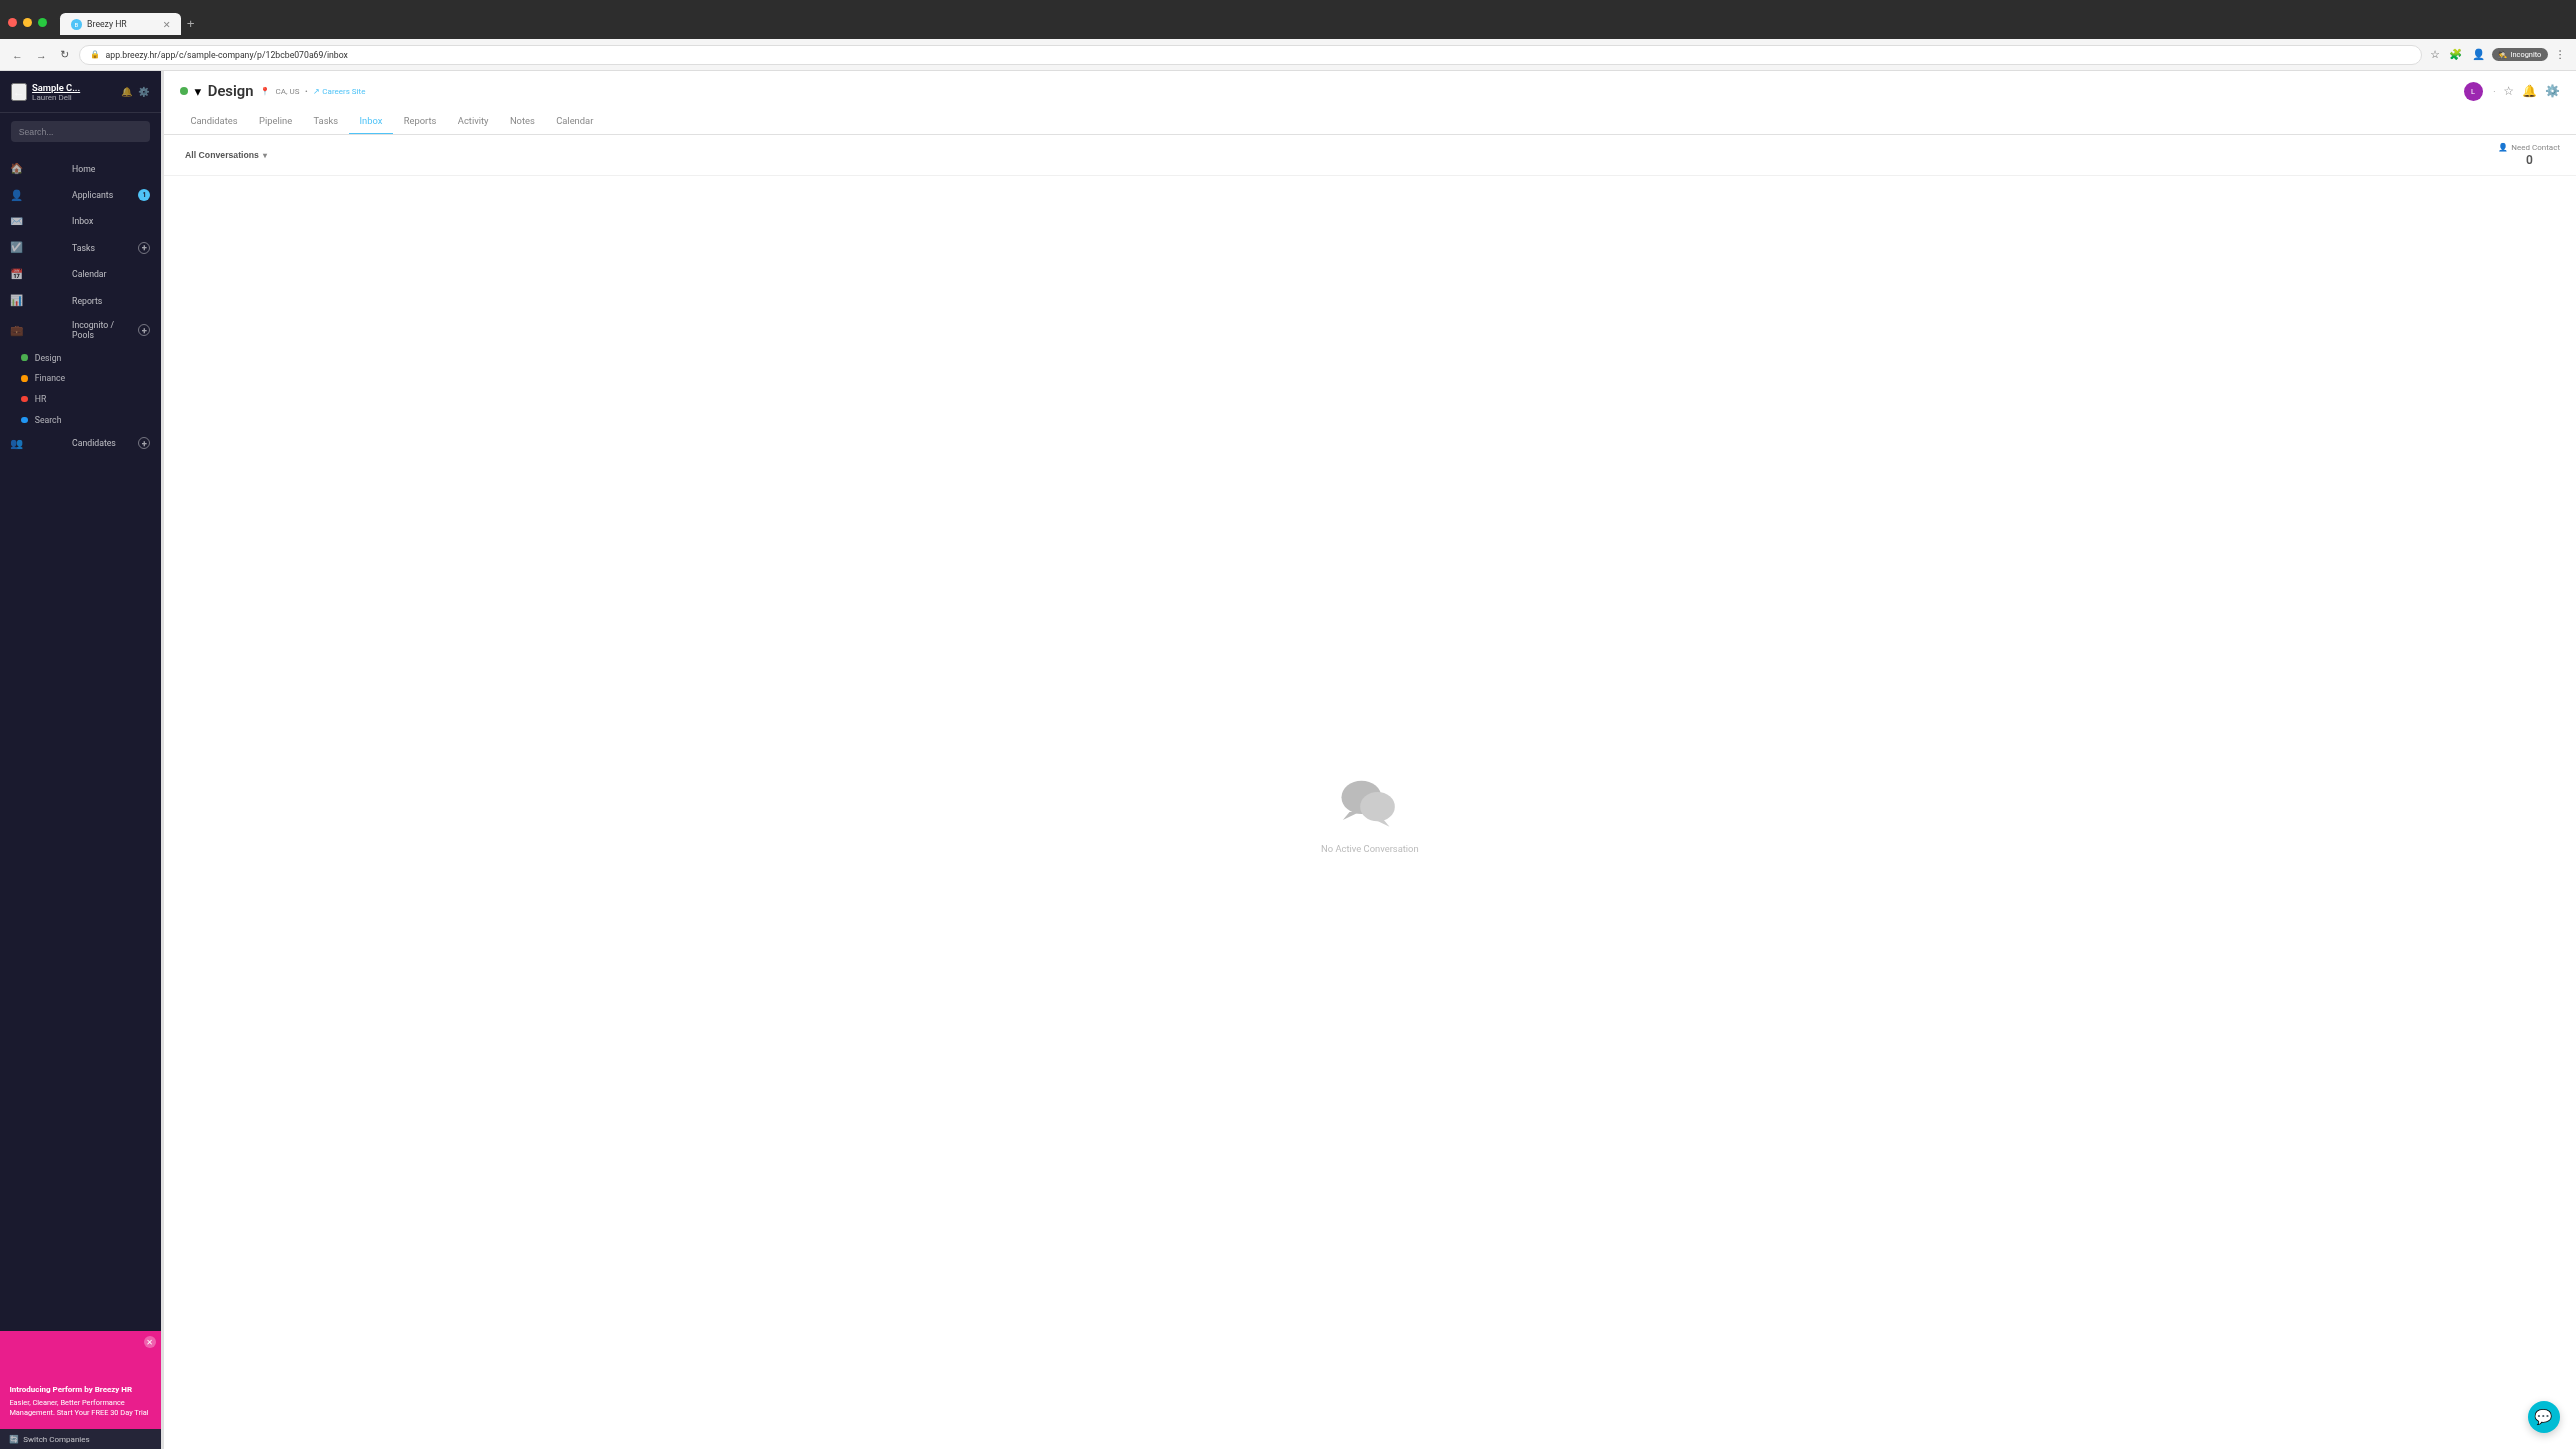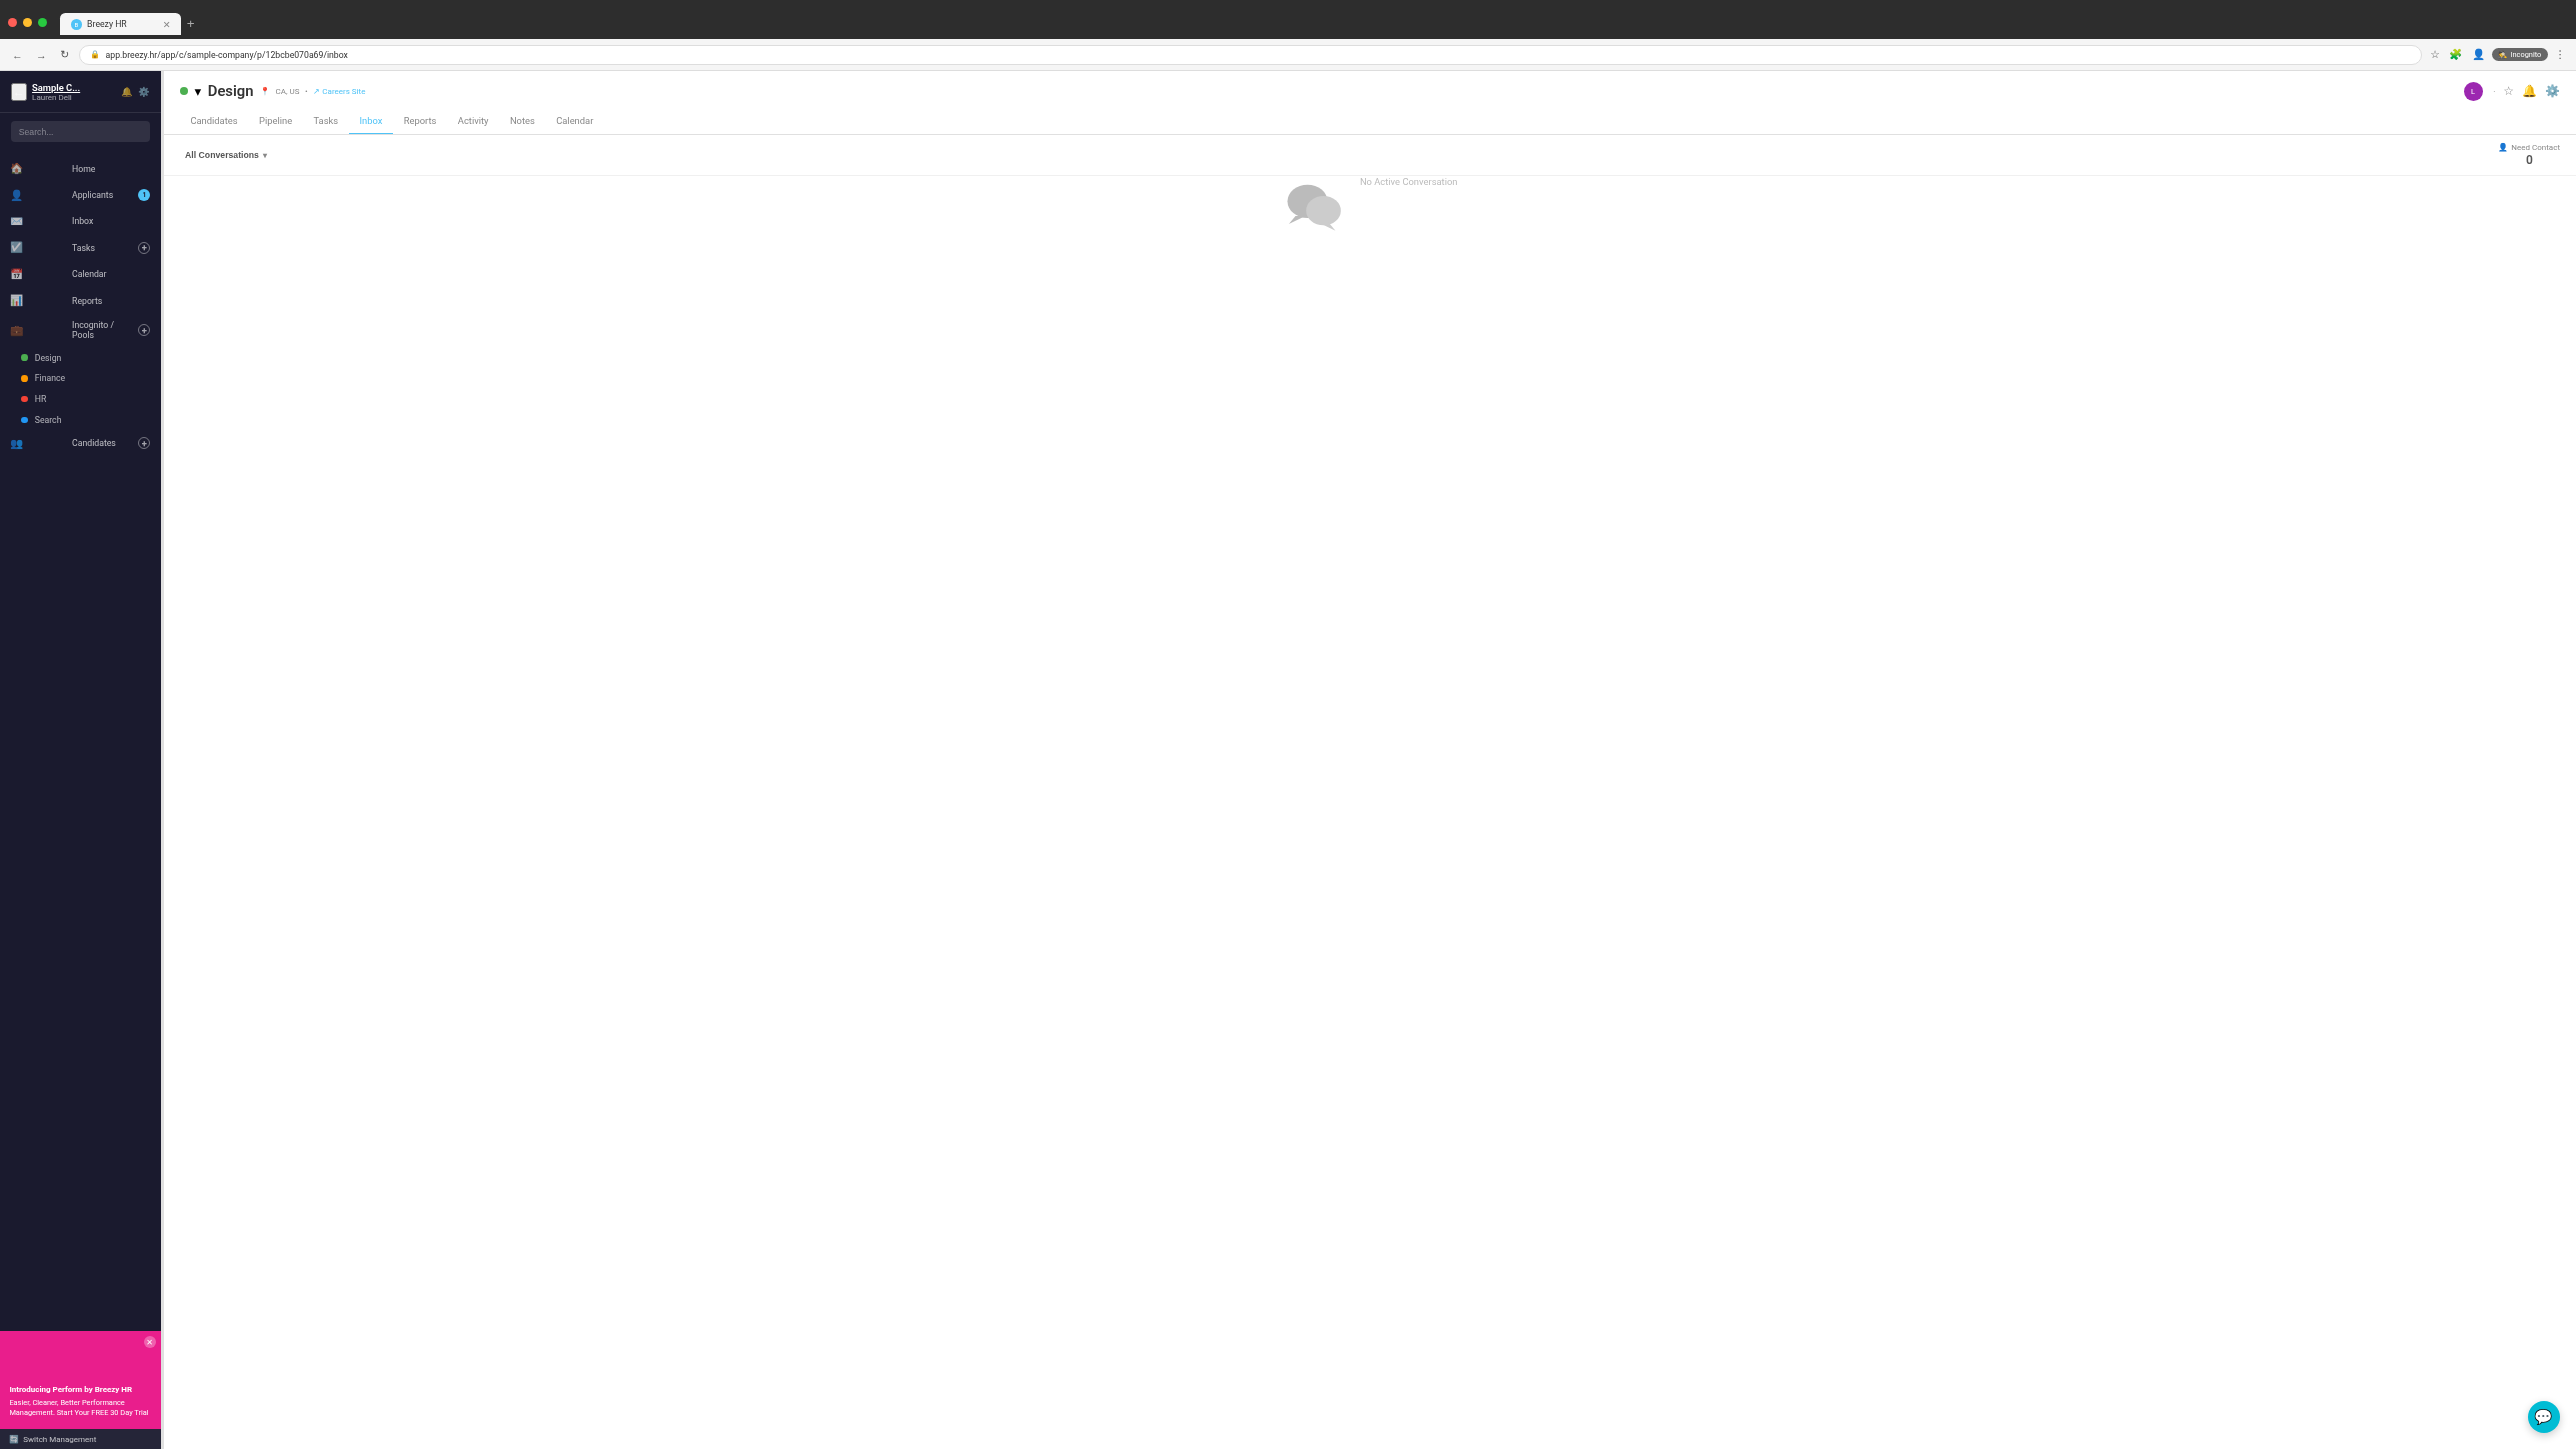--- a/index.html
+++ b/index.html
@@ -87,21 +87,21 @@
     
     .content-area { flex: 1; display: flex; flex-direction: column; overflow: hidden; }
     .content-toolbar { padding: 8px 16px; border-bottom: 0.7px solid #f0f0f0; display: flex; align-items: center; gap: 8px; }
     .filter-dropdown { display: flex; align-items: center; gap: 4px; cursor: pointer; font-size: 8.7px; color: #555; background: none; border: none; padding: 2.7px 5.4px; font-weight: bold; }
     .filter-arrow { color: #888; font-size: 8px; }
     .need-contact { margin-left: auto; display: flex; flex-direction: column; align-items: center; color: #888; font-size: 8px; gap: 1.3px; }
     .need-contact-label { display: flex; align-items: center; gap: 2.7px; }
     .need-contact-count { font-size: 12px; font-weight: 600; color: #555; }
 
     
-    .empty-state { flex: 1; display: flex; flex-direction: row; align-items: flex-start; justify-content: center; color: #aaa; gap: 10.7px; }
+    .empty-state { flex: 1; display: flex; flex-direction: column; align-items: center; justify-content: center; color: #aaa; gap: 10.7px; }
     .empty-text { font-size: 9.4px; color: #bbb; }
 
     
     .chat-btn { position: fixed; bottom: 16px; right: 16px; width: 32px; height: 32px; background: #00bcd4; border-radius: 50%; display: flex; align-items: center; justify-content: center; cursor: pointer; color: white; font-size: 14.8px; box-shadow: 0 2.7px 8px rgba(0,0,0,0.2); z-index: 100; }
 
     
     ::-webkit-scrollbar { width: 4px; }
     ::-webkit-scrollbar-track { background: transparent; }
     ::-webkit-scrollbar-thumb { background: #ccc; border-radius: 2px; }
   </style>
@@ -223,21 +223,21 @@
       </div>
     </nav>
 
     <div class="promo-banner">
       <button class="promo-close">✕</button>
       <div class="promo-title">Introducing Perform by Breezy HR</div>
       <div class="promo-subtitle">Easier, Cleaner, Better Performance Management. Start Your FREE 30 Day Trial</div>
     </div>
     <div class="switch-companies">
       <span>🔄</span>
-      <span>Switch Management</span>
+      <span>Switch Companies</span>
     </div>
   </div>
 
   <div class="resize-handle"></div>
 
   <div class="main-content">
 
     <div class="page-header">
       <div class="page-header-top">
         <div style="display:flex; align-items:center; gap:6.7px;">

